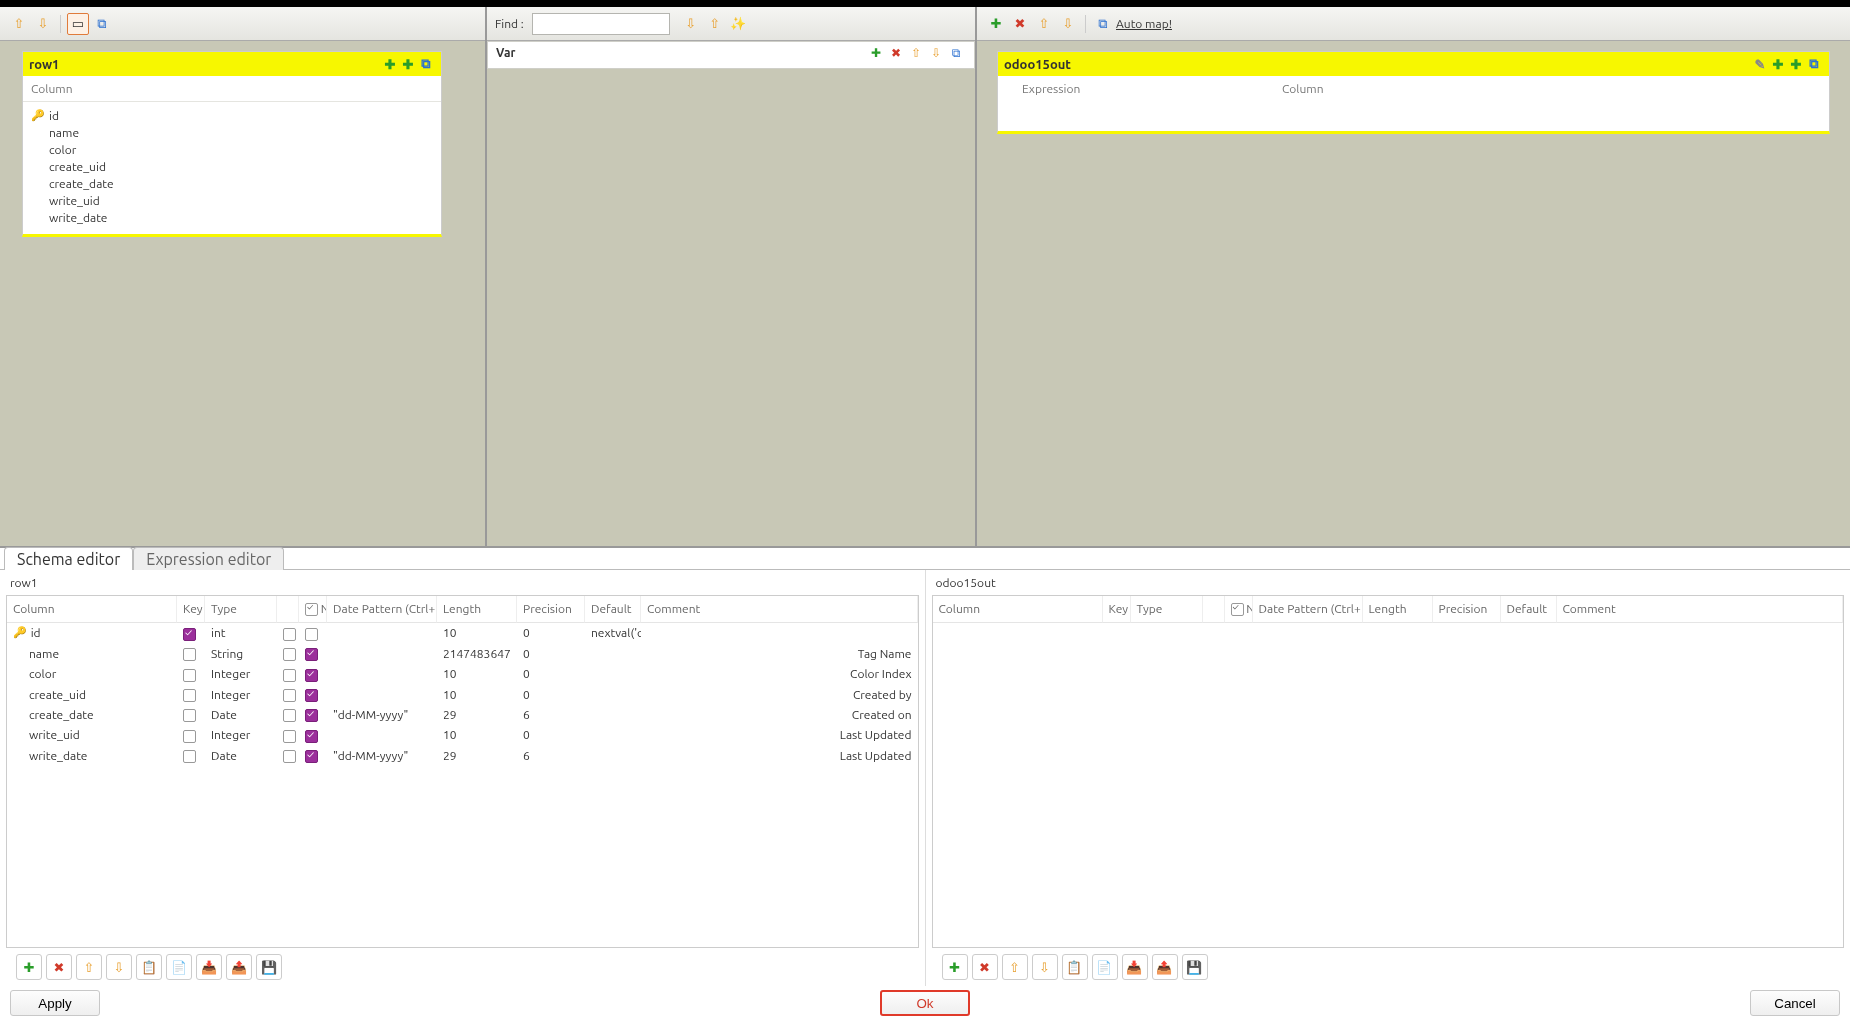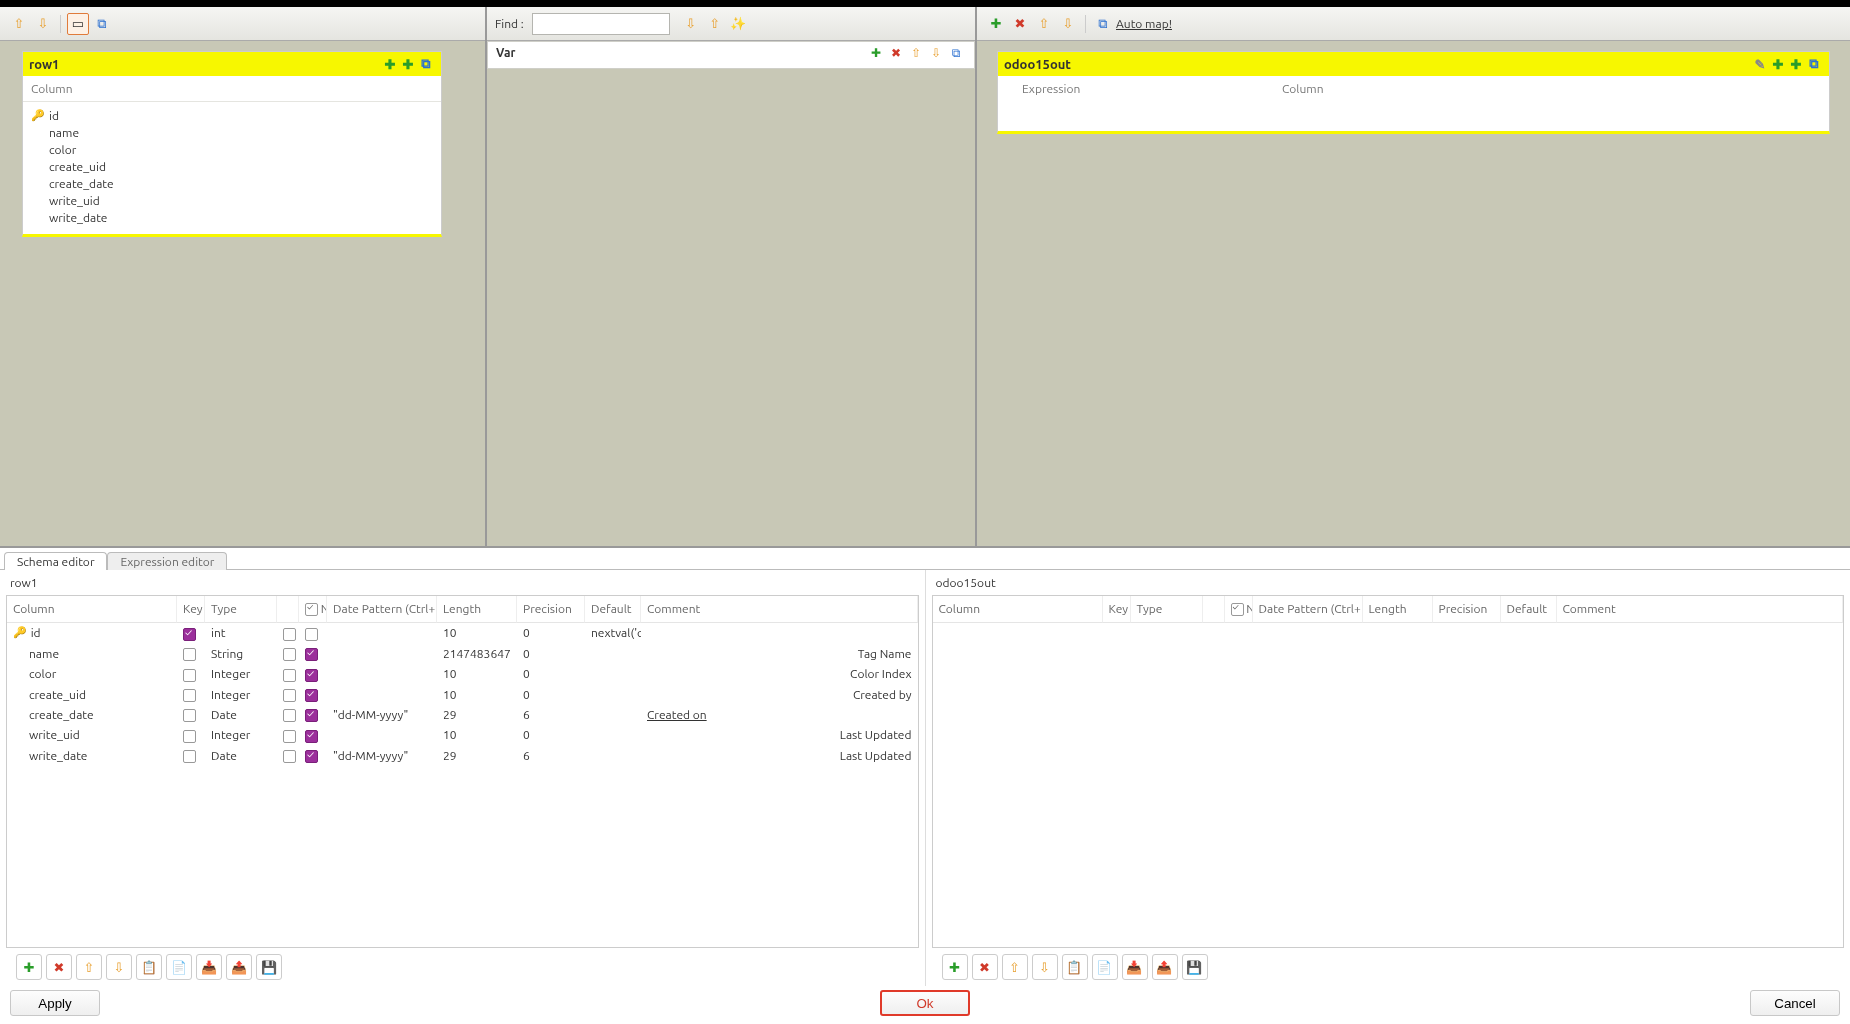--- a/index.html
+++ b/index.html
@@ -65,21 +65,21 @@
   height: 28px;
 }
 .var-bar .label { font-weight: bold; flex: 1; }
 .var-bar .icon { width: 20px; text-align: center; cursor: pointer; }
 
 .bottom-wrap { flex: 1; background: #fff; border-top: 1px solid #999; display: flex; flex-direction: column; }
 .tabs { display: flex; align-items: flex-end; height: 22px; padding: 0 4px; border-bottom: 1px solid #bbb; background: #fff; }
 .tab {
   border: 1px solid #bbb; border-bottom: none;
   border-top-left-radius: 4px; border-top-right-radius: 4px;
-  padding: 2px 12px; font-size: 12px; background: #fff; position: relative; top: 1px;
+  padding: 2px 12px; font-size: 16px; background: #fff; position: relative; top: 1px;
   cursor: pointer;
 }
 .tab.inactive { background: #eee; color: #666; }
 .schemas-row { flex: 1; display: flex; }
 .schema-panel { flex: 1; display: flex; flex-direction: column; padding: 4px 6px 0 6px; }
 .schema-panel + .schema-panel { border-left: 1px solid #ddd; }
 .schema-title { font-size: 12px; padding: 2px 4px; }
 .schema-box { flex: 1; border: 1px solid #ccc; margin-top: 4px; overflow: hidden; }
 
 .grid { display: grid; }
@@ -301,21 +301,21 @@
               <span class="coln"><span style="width:12px;display:inline-block"></span>create_date</span>
             </div>
             <div class="cell"><span class="chk "></span></div>
             <div class="cell">Date</div>
             <div class="cell"><span class="chk "></span></div>
             <div class="cell"><span class="chk on"></span></div>
             <div class="cell"><span class="pat-text">"dd-MM-yyyy"</span></div>
             <div class="cell">29</div>
             <div class="cell" style="text-align: left;">6</div>
             <div class="cell"></div>
-            <div class="cell" style="text-align: left; text-decoration: underline;">Created on</div>
+            <div class="cell" style="text-align: right;">Created on</div>
             <div class="cell">
               <span class="coln"><span style="width:12px;display:inline-block"></span>write_uid</span>
             </div>
             <div class="cell"><span class="chk "></span></div>
             <div class="cell">Integer</div>
             <div class="cell"><span class="chk "></span></div>
             <div class="cell"><span class="chk on"></span></div>
             <div class="cell"><span class="pat-cell"></span></div>
             <div class="cell">10</div>
             <div class="cell" style="text-align: left;">0</div>

